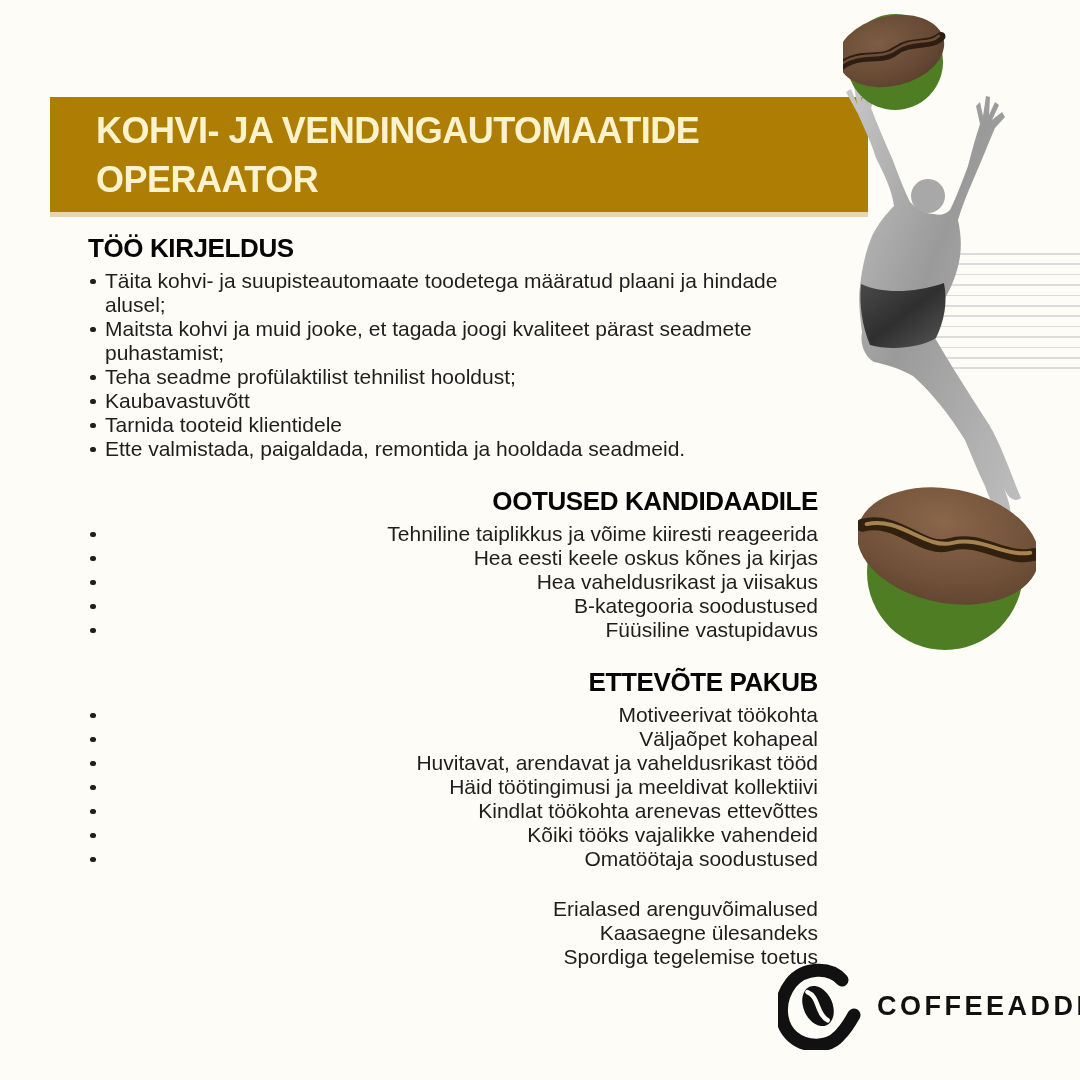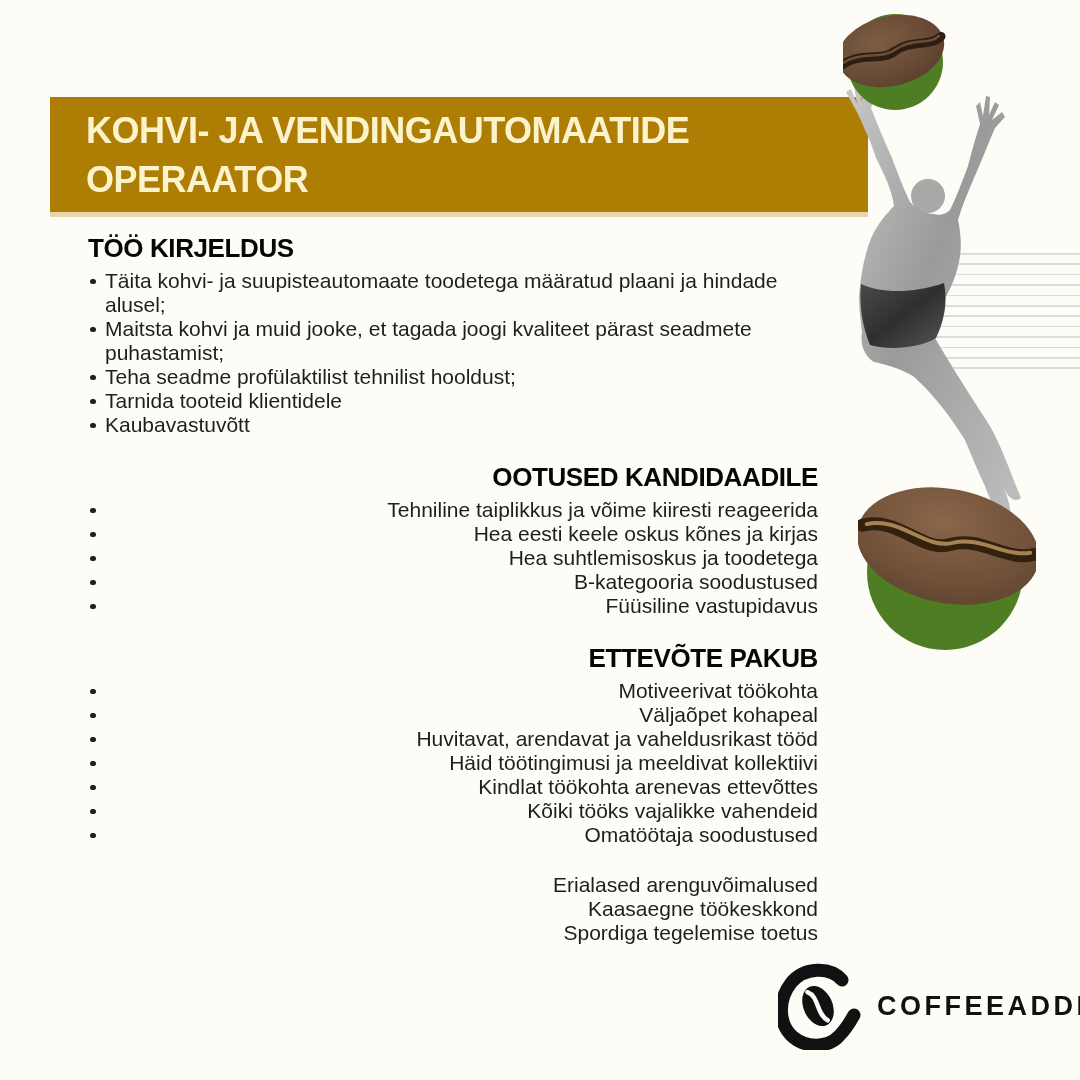--- a/index.html
+++ b/index.html
@@ -10,21 +10,21 @@
   }
   
   .ruled-lines{
     position:absolute;left:905px;top:253px;width:175px;height:116px;z-index:1;
     background:repeating-linear-gradient(to bottom,#dcdcdc 0 1.6px,transparent 1.6px 10.4px);
   }
   
   .banner{
     position:absolute;left:50px;top:97px;width:818px;height:115px;z-index:2;
     background:#ae7e04;box-shadow:0 5px 0 rgba(174,126,4,0.30);
-    padding-left:36px;box-sizing:border-box;display:flex;flex-direction:column;justify-content:center;
+    padding-left:46px;box-sizing:border-box;display:flex;flex-direction:column;justify-content:center;
   }
   .banner .line{
     color:#fcf3cd;font-weight:700;font-size:36px;line-height:49px;letter-spacing:-0.5px;
   }
   
   .jumper{position:absolute;left:840px;top:78px;width:200px;height:445px;z-index:3;}
   
   .bean-top{position:absolute;left:843px;top:6px;width:106px;height:104px;z-index:4;}
   .bean-mid{position:absolute;left:858px;top:484px;width:178px;height:166px;z-index:4;}
   
@@ -152,50 +152,51 @@
     </g>
   </svg>
 
   <main id="sections">
       <section>
         <h2>TÖÖ KIRJELDUS</h2>
         <ul class="bullets">
           <li>Täita kohvi- ja suupisteautomaate toodetega määratud plaani ja hindade alusel;</li>
           <li>Maitsta kohvi ja muid jooke, et tagada joogi kvaliteet pärast seadmete puhastamist;</li>
           <li>Teha seadme profülaktilist tehnilist hooldust;</li>
+          <li>Kaubavastuvõtt</li>
           <li>Tarnida tooteid klientidele</li>
-          <li>Kaubavastuvõtt</li>
+          <li>Ette valmistada, paigaldada, remontida ja hooldada seadmeid.</li>
         </ul>
       </section>
       <section>
         <h2>OOTUSED KANDIDAADILE</h2>
         <ul class="bullets">
           <li>Tehniline taiplikkus ja võime kiiresti reageerida</li>
           <li>Hea eesti keele oskus kõnes ja kirjas</li>
-          <li>Hea suhtlemisoskus ja toodetega</li>
+          <li>Hea vaheldusrikast ja viisakus</li>
           <li>B-kategooria soodustused</li>
           <li>Füüsiline vastupidavus</li>
         </ul>
       </section>
       <section>
         <h2>ETTEVÕTE PAKUB</h2>
         <ul class="bullets">
           <li>Motiveerivat töökohta</li>
           <li>Väljaõpet kohapeal</li>
           <li>Huvitavat, arendavat ja vaheldusrikast tööd</li>
           <li>Häid töötingimusi ja meeldivat kollektiivi</li>
           <li>Kindlat töökohta arenevas ettevõttes</li>
           <li>Kõiki tööks vajalikke vahendeid</li>
           <li>Omatöötaja soodustused</li>
         </ul>
       </section>
       <section>
         <ul class="plain">
           <li>Erialased arenguvõimalused</li>
-          <li>Kaasaegne töökeskkond</li>
+          <li>Kaasaegne ülesandeks</li>
           <li>Spordiga tegelemise toetus</li>
         </ul>
       </section>
     </main>
 
   <div class="logo">
     <svg class="logo-mark" viewBox="0 0 84 88" aria-hidden="true">
       <path d="M 64 18 C 52 4 26 5 13 21 C -1 39 1 63 15 75 C 28 86 50 86 61 74 C 66 69 71 62 76 53" fill="none" stroke="#111" stroke-width="13" stroke-linecap="round"></path>
       <g transform="rotate(-24 40 44)">
         <ellipse cx="40" cy="44" rx="14.5" ry="21" fill="#111"></ellipse>

